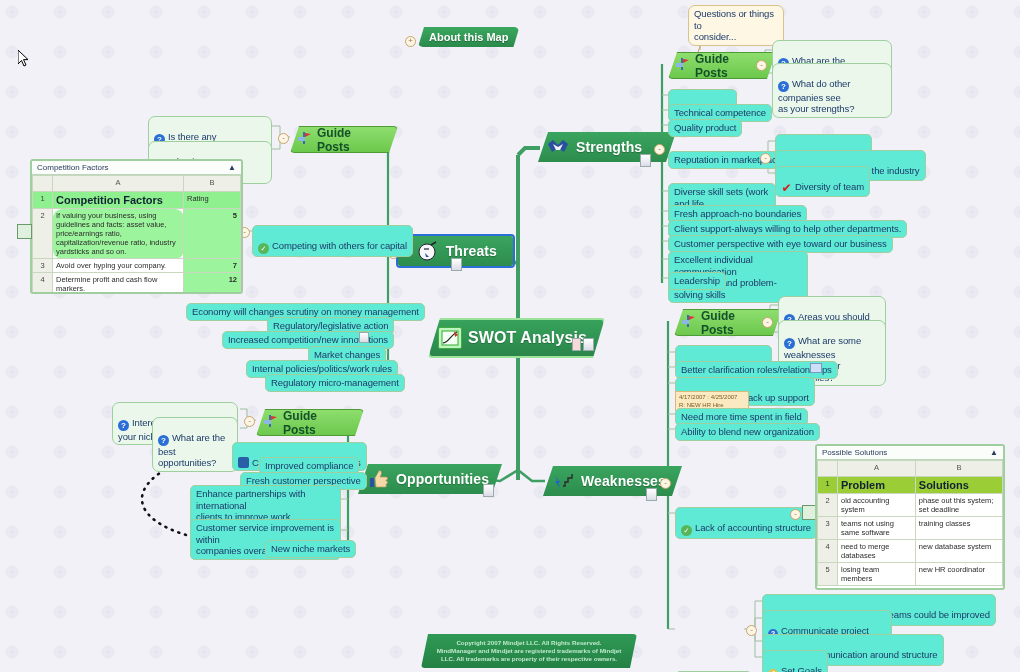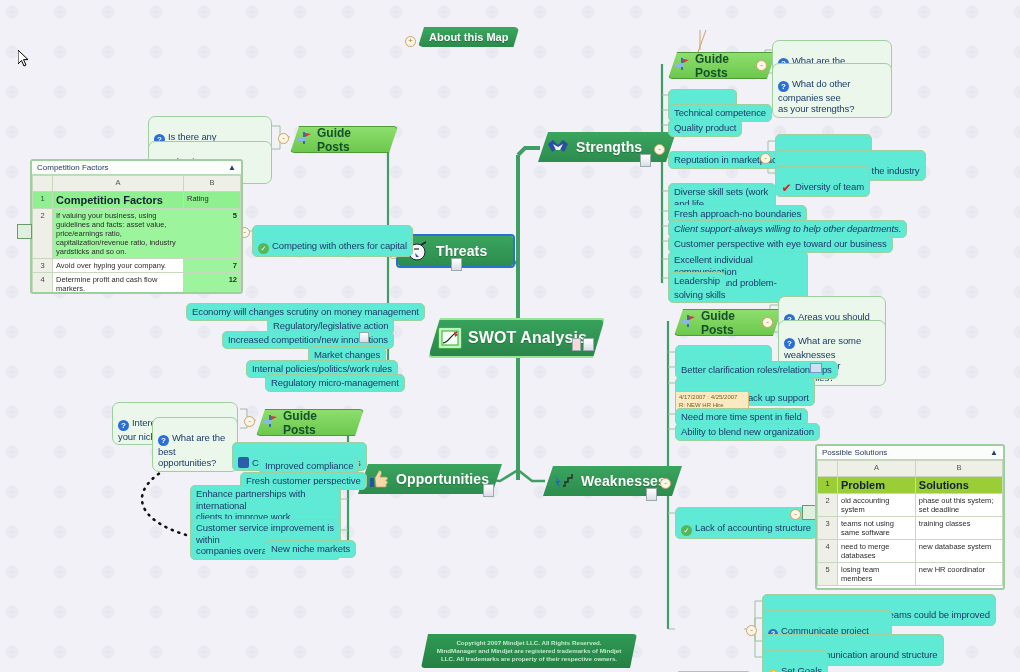--- a/index.html
+++ b/index.html
@@ -277,20 +277,22 @@
     <span class="glyph">
       <svg width="15" height="14" viewBox="0 0 15 14">
           <rect x="6" y="1" width="2" height="12" fill="#3a6ab0"></rect>
           <path d="M8 2 L14 3 L8 6 Z" fill="#d33"></path>
           <path d="M1 6 L8 6 L8 10 L1 10 Z" fill="#8ab6e8"></path>
         </svg>
     </span>
     <span>Guide Posts</span>
   </div>
   <div class="tog" style="left:756px;top:60px;">-</div>
+  <div class="node bubble" style="left:688px;top:5px;width:96px;background:#fdf7e3;border-color:#d8c38a;">Questions or things to
+consider...</div>
 
   <div class="node bubble" style="left:772px;top:40px;width:120px;">
     <span class="ico ico-q">?</span><span>What are the advantages of
 your company?</span>
   </div>
   <div class="node bubble" style="left:772px;top:63px;width:120px;">
     <span class="ico ico-q">?</span><span>What do other companies see
 as your strengths?</span>
   </div>
 
@@ -308,21 +310,21 @@
   <div class="node" style="left:775px;top:150px;">
     <span class="ico ico-chk">✔</span><span>Individual talent in the industry</span>
   </div>
   <div class="node" style="left:668px;top:183px;width:108px;"><span>Diverse skill sets (work and life
 experiences)</span></div>
 
   <div class="node" style="left:775px;top:166px;">
     <span class="ico ico-chk">✔</span><span>Diversity of team</span>
   </div>
   <div class="node" style="left:668px;top:205px;"><span>Fresh approach-no boundaries</span></div>
-  <div class="node" style="left:668px;top:220px;font-style:italic;"><span>Client support-always willing to help other departments.</span></div>
+  <div class="node" style="left:668px;top:220px;"><span>Client support-always willing to help other departments.</span></div>
   <div class="node" style="left:668px;top:235px;"><span>Customer perspective with eye toward our business</span></div>
   <div class="node" style="left:668px;top:251px;width:140px;"><span>Excellent individual communication
 negotiation and problem-solving skills</span></div>
   <div class="node" style="left:668px;top:272px;"><span>Leadership</span></div>
 
   <div class="mainnode" style="left:543px;top:466px;width:115px;">
     <span class="glyph">
       <svg width="22" height="18" viewBox="0 0 22 18">
           <path d="M2 3 L6 9 L3 9 L8 16 L6 10 L9 11 Z" fill="#1f5fd0"></path>
           <path d="M11 14 L13 14 L13 10 L16 10 L16 6 L20 6 L20 2" stroke="#2a2a2a" fill="none" stroke-width="1.4"></path>
@@ -383,21 +385,21 @@
     <span class="ico ico-num" style="background:#2b6fd6;">2</span><span>Communicate project and activity
 timelines and deadlines</span>
   </div>
   <div class="node" style="left:762px;top:634px;">
     <span class="ico ico-num" style="background:#3aa55f;">3</span><span>More communication around structure</span>
   </div>
   <div class="node" style="left:762px;top:650px;">
     <span class="ico ico-num" style="background:#e6c34a;">4</span><span>Set Goals</span>
   </div>
 
-  <div class="mainnode sel" style="left:398px;top:236px;width:91px;">
+  <div class="mainnode sel" style="left:398px;top:236px;width:91px;justify-content:flex-end;">
     <span class="glyph">
       <svg width="22" height="20" viewBox="0 0 22 20">
           <circle cx="10" cy="11" r="8" fill="#f7f7fa" stroke="#223"></circle>
           <path d="M14 4 L19 1" stroke="#223" stroke-width="1.5" fill="none"></path>
           <path d="M7 8 L12 8" stroke="#223" stroke-width="1.2"></path>
           <path d="M8 12 L12 16 L9 16 Z" fill="#2a4fa0"></path>
         </svg>
     </span>
     <span>Threats</span>
   </div>
@@ -491,21 +493,21 @@
         <th class="colh">A</th>
         <th class="colh" style="width:50px;">B</th>
       </tr>
       <tr class="hdrrow">
         <td class="rowh">1</td>
         <td class="hdrcell">Competition Factors</td>
         <td style="font-size:7.5px;">Rating</td>
       </tr>
       <tr>
         <td class="rowh">2</td>
-        <td class="body" style="line-height:9px;">If valuing your business, using guidelines and facts:  asset value, price/earnings ratio, capitalization/revenue ratio, industry yardsticks and so on.</td>
+        <td class="body" style="line-height:9px;border-radius:9px;">If valuing your business, using guidelines and facts:  asset value, price/earnings ratio, capitalization/revenue ratio, industry yardsticks and so on.</td>
         <td class="val">5</td>
       </tr>
       <tr>
         <td class="rowh">3</td>
         <td>Avoid over hyping your company.</td>
         <td class="val">7</td>
       </tr>
       <tr>
         <td class="rowh">4</td>
         <td style="line-height:9px;">Determine profit and cash flow markers.</td>

